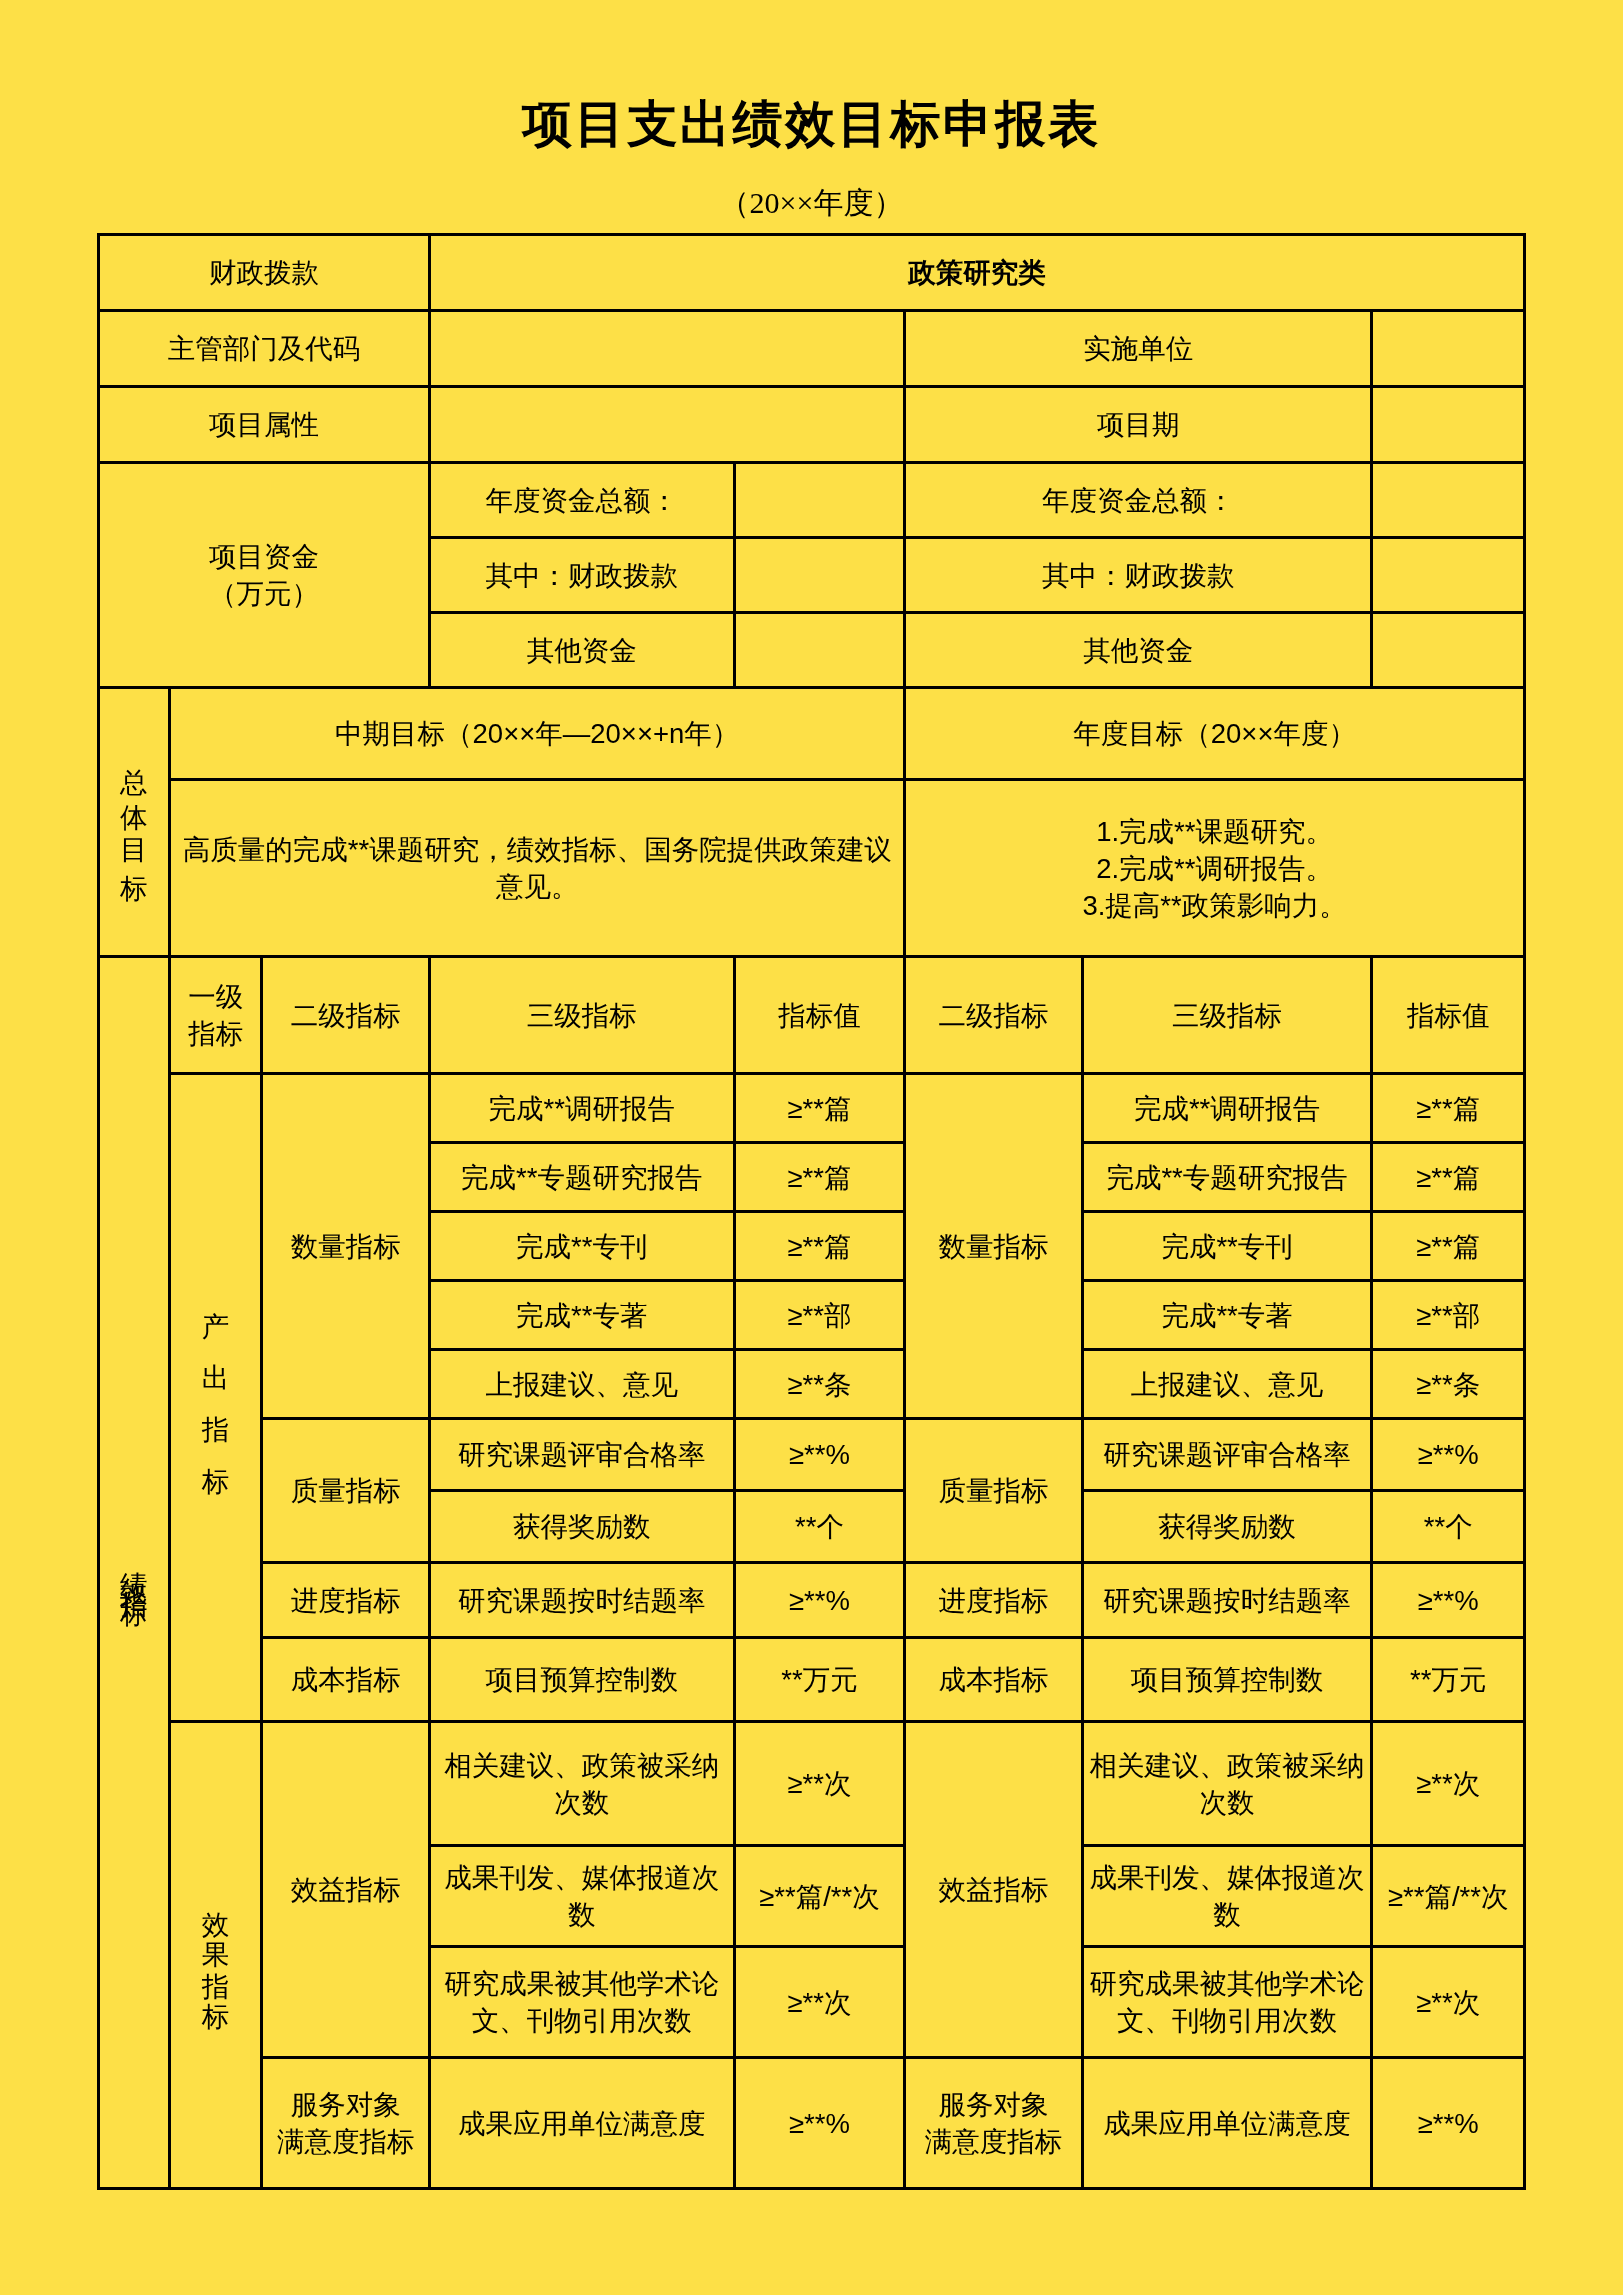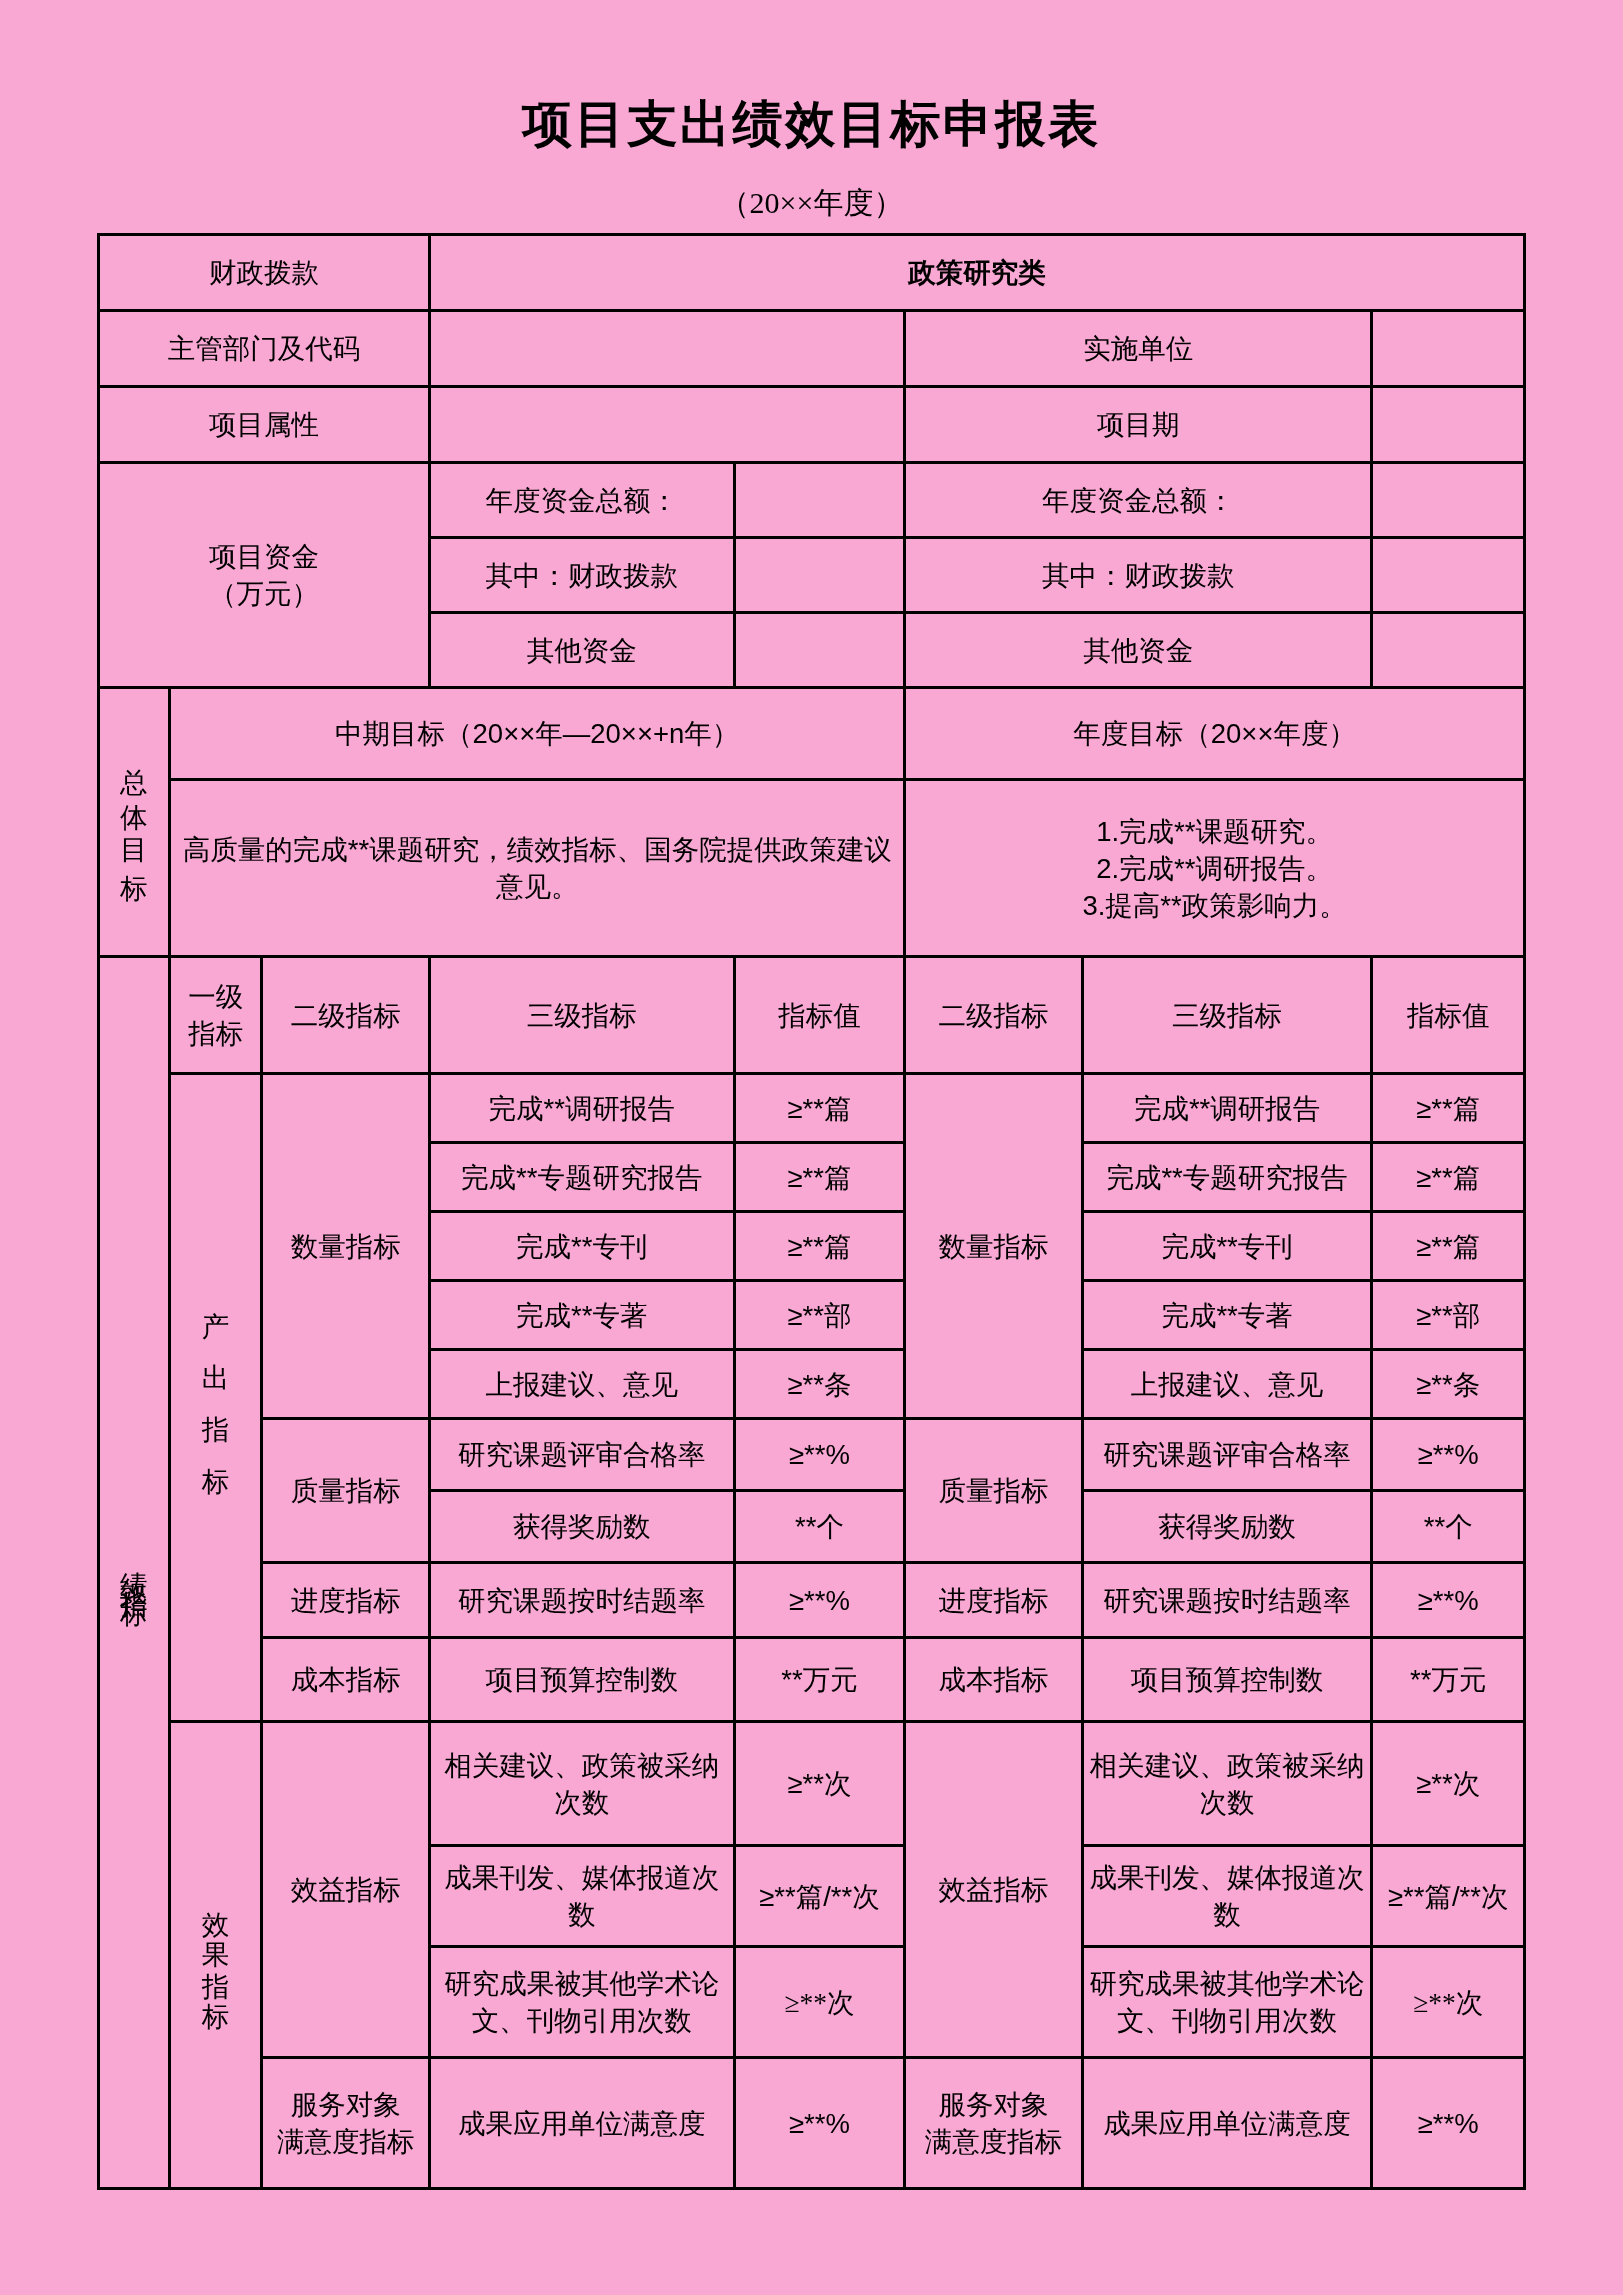--- a/index.html
+++ b/index.html
@@ -1,19 +1,19 @@
 <!DOCTYPE html>
 <html style="font-size:10.5px"><head>
 <meta charset="utf-8">
 <style>
   html,body{margin:0;padding:0;background:#ffffff;}
   .page{
     position:relative;
     width:1623px;height:2295px;
-    background:#f9a8d4;color:#000;
+    background:#fde047;color:#000;
     font-family:"Liberation Sans","DejaVu Sans",sans-serif;
     overflow:hidden;
   }
   .title{
     margin:97px 0 0 0;
     text-align:center;
     font-family:"Liberation Serif","DejaVu Serif",serif;
     font-weight:bold;
     font-size:50px;line-height:1.1;
     letter-spacing:2.6px;
@@ -63,21 +63,21 @@
   .r-fund{height:75px;}
   .r-ghead{height:92px;}
   .r-gbody{height:177px;}
   .r-ihead{height:117px;}
   .r-s{height:69px;}
   .r-q{height:72px;}
   .r-p{height:75px;}
   .r-c{height:84px;}
   .r-e1{height:124px;}
   .r-e2{height:101px;padding-left:26px;}
-  .r-e3{height:111px;font-family:Liberation Serif, serif;}
+  .r-e3{height:111px;}
   .r-sat{height:131px;}
 </style>
 </head>
 <body>
 
 <div class="page">
 
   <div class="title">项目支出绩效目标申报表</div>
   <div class="subtitle">（20××年度）</div>
 

